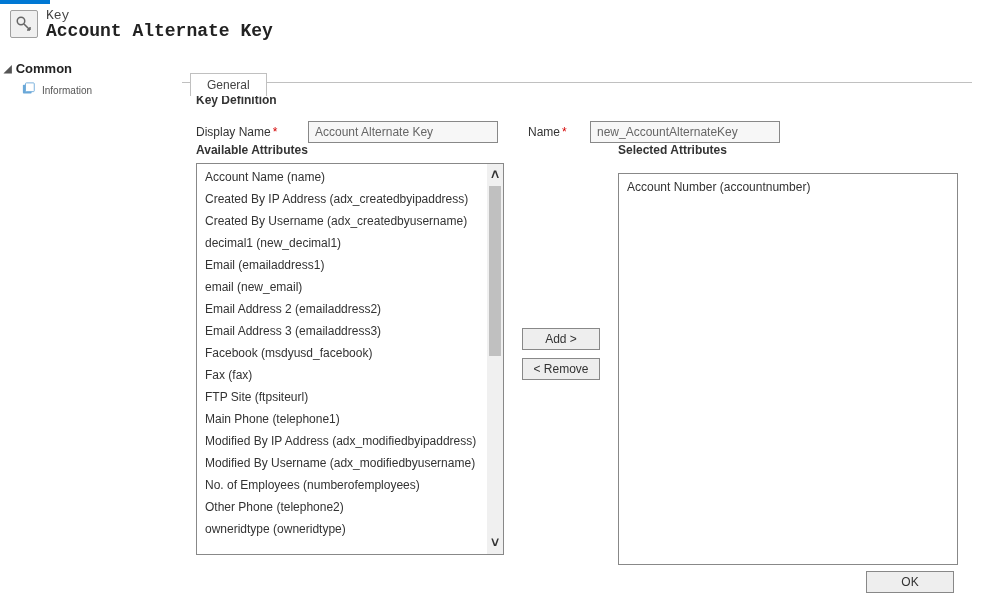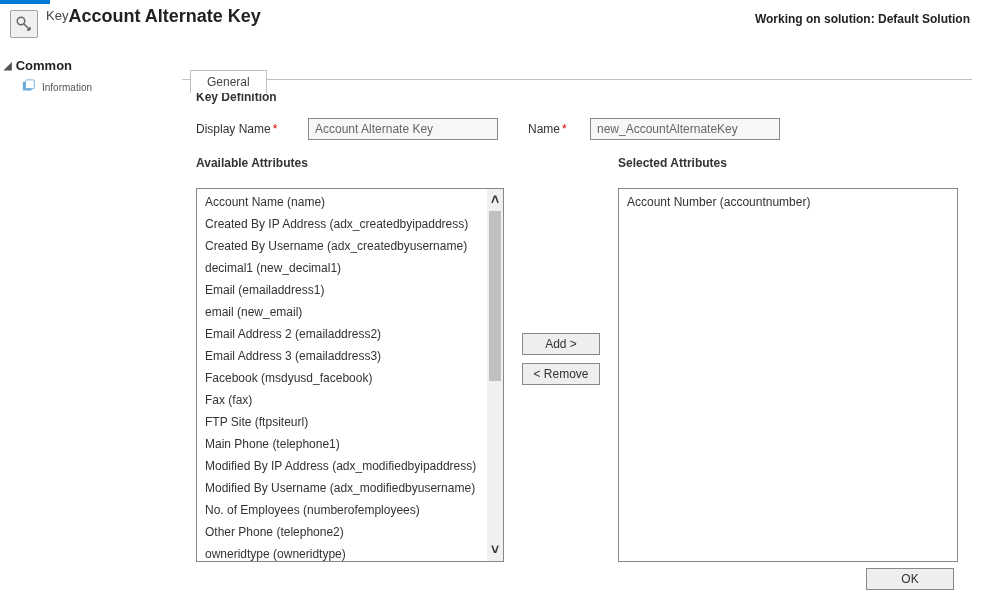--- a/index.html
+++ b/index.html
@@ -33,21 +33,21 @@
   .key-icon {
     width: 28px; height: 28px;
     border: 1px solid #a0a0a0;
     border-radius: 2px;
     background: #f0f0f0;
     display:flex; align-items:center; justify-content:center;
     margin-right: 8px;
     margin-top: 2px;
   }
   .key-icon svg { width: 18px; height: 18px; }
-  .header-titles { display:flex; flex-direction:row; }
+  .header-titles { display:flex; flex-direction:column;font-family:Liberation Mono, monospace; }
   .header-type { font-size: 13px; color: #444; }
   .header-title { font-size: 18px; font-weight: 600; color: #222; margin-top: -2px;}
   .header-right {
     position: absolute;
     right: 12px;
     top: 8px;
     font-size: 12px;
     font-weight: 600;
     color: #222;
   }
@@ -112,21 +112,21 @@
   .section-title {
     font-size: 12px;
     font-weight: 600;
     color: #333;
     margin-bottom: 14px;
   }
   .form-row {
     display: flex;
     align-items: center;
     gap: 30px;
-    margin-bottom: 16px;
+    margin-bottom: 0;
   }
   .form-field {
     display: flex;
     align-items: center;
     gap: 12px;
   }
   .form-label {
     font-size: 12px;
     color: #333;
     min-width: 100px;
@@ -145,21 +145,20 @@
   .dual-list {
     display: flex;
     gap: 18px;
     flex: 1;
     overflow: hidden;
   }
   .list-col {
     display: flex;
     flex-direction: column;
     flex: 0 0 308px;
-    gap: 12px;
   }
   .list-col-right { flex: 0 0 340px; justify-content: space-between; }
   .list-label {
     font-size: 12px;
     font-weight: 600;
     color: #333;
     margin-bottom: 6px;
   }
   .listbox {
     border: 1px solid #888;
@@ -247,21 +246,20 @@
       <svg viewBox="0 0 24 24" fill="none" stroke="#666" stroke-width="2">
         <circle cx="8" cy="8" r="5"></circle>
         <path d="M12 12 L20 20 M20 20 L20 16 M20 20 L16 20"></path>
       </svg>
     </div>
     <div class="header-titles">
       <div class="header-type">Key</div>
       <div class="header-title">Account Alternate Key</div>
     </div>
   </div>
-  <div class="header-right">Working on solution: Default Solution</div>
 </div>
 
 <div class="body">
   <div class="sidebar">
     <div class="tree-root">
       <span class="tree-caret">◢</span>
       <span>Common</span>
     </div>
     <div class="tree-child">
       <span class="info-icon">

